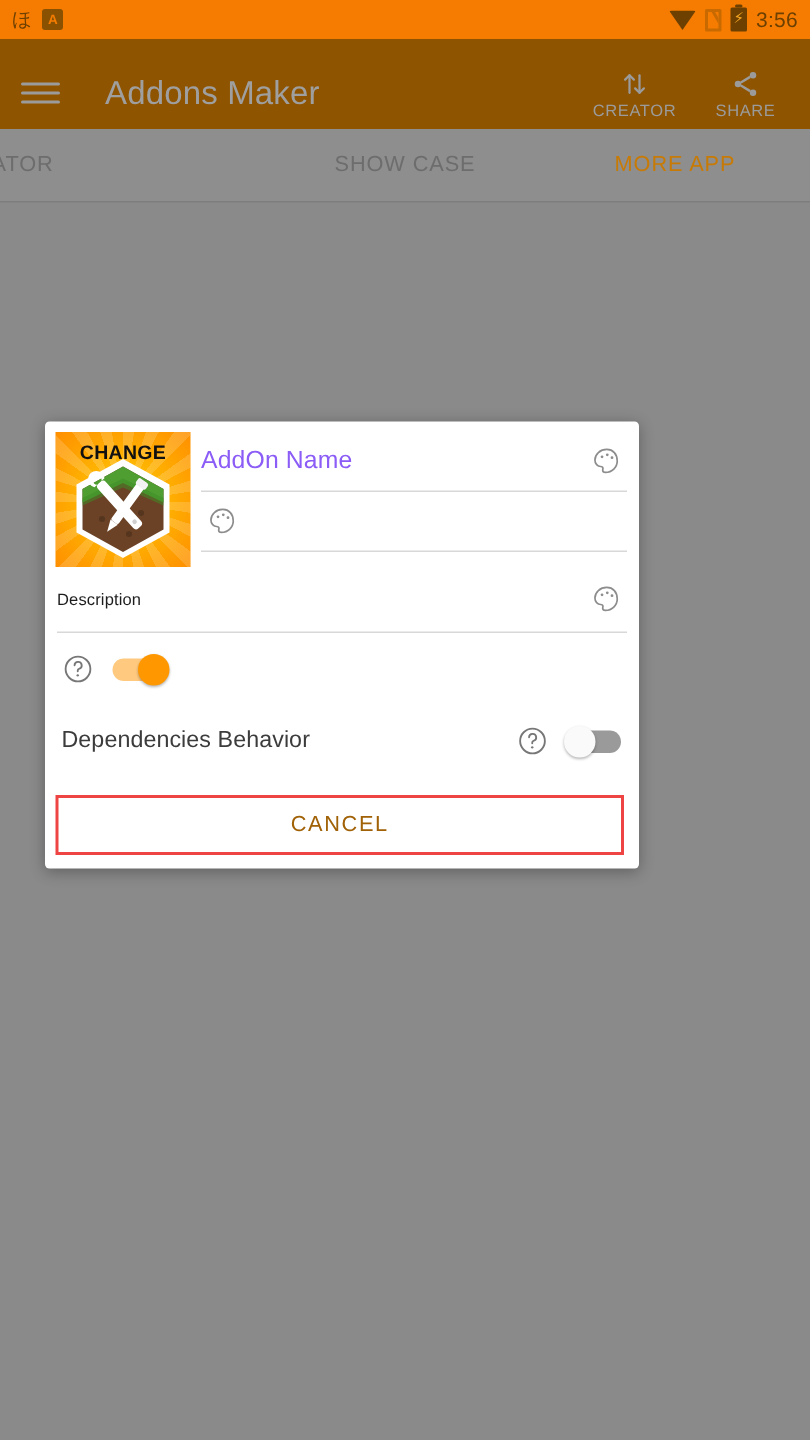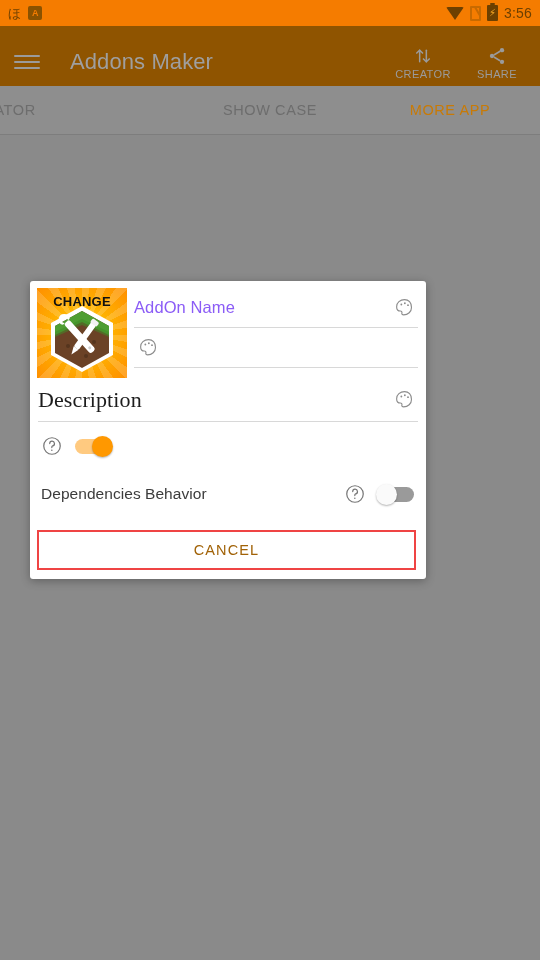--- a/index.html
+++ b/index.html
@@ -296,24 +296,23 @@
 
   .desc-row {
     display: flex;
     align-items: center;
     height: 44px;
     margin: 0 8px 0 8px;
     border-bottom: 1px solid #d8d8d8;
   }
   .desc-row .fld-text {
     flex: 1;
-    font-size: 22px;
+    font-size: 11px;
     color: #1d1d1d;
     letter-spacing: 0.1px;
-    font-family: Liberation Serif, serif;
   }
 
   
   .dep-row {
     display: flex;
     align-items: center;
     height: 48px;
     padding: 0 10px 0 11px;
   }
   .dep-row:first-of-type { margin-top: 13px; }

